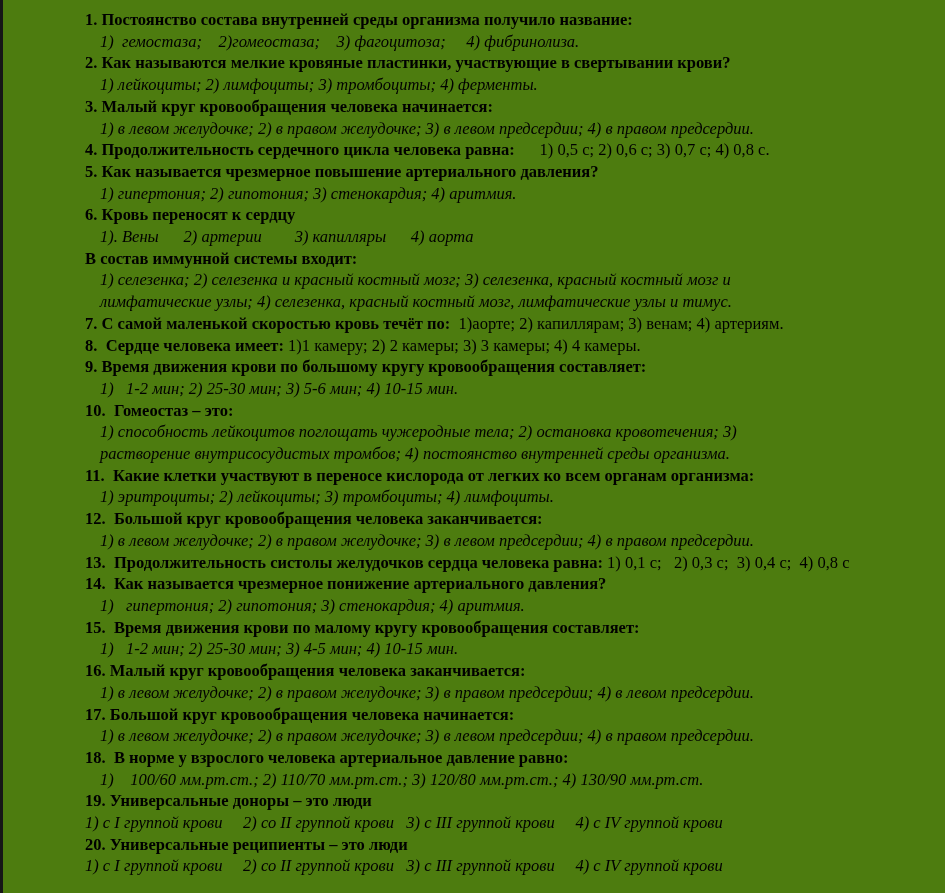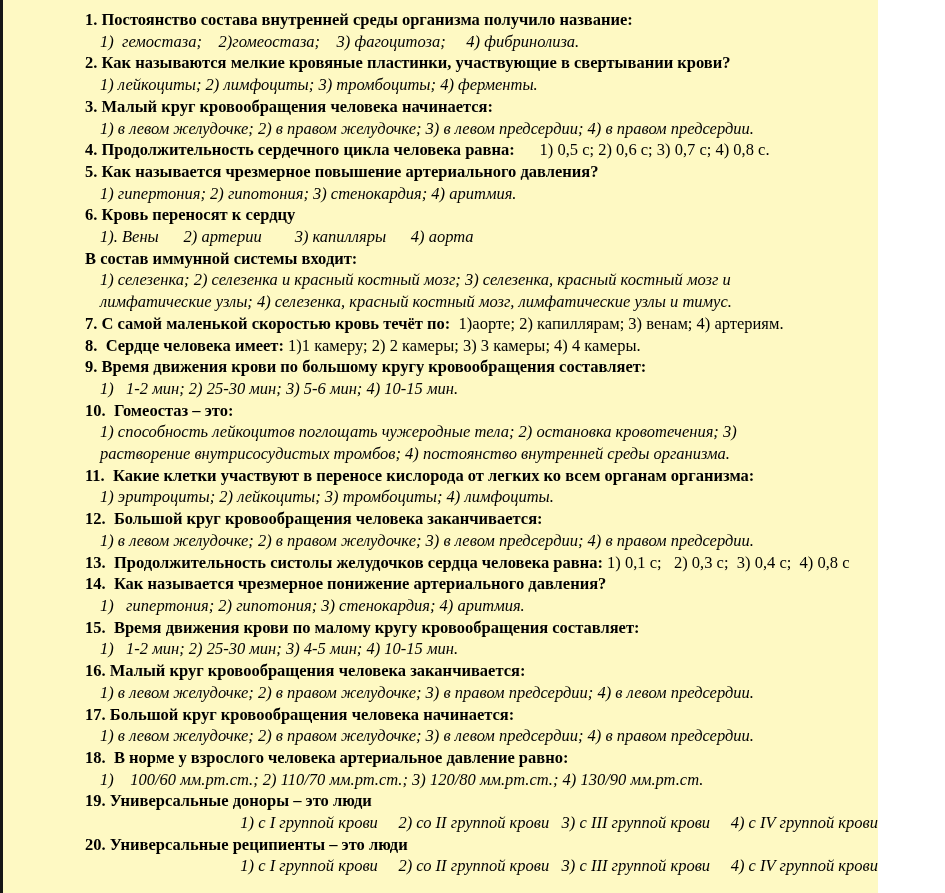--- a/index.html
+++ b/index.html
@@ -8,23 +8,23 @@
   }
   body {
     width: 945px;
     height: 893px;
     overflow: hidden;
     background: #ffffff;
     font-family: "Liberation Serif", "DejaVu Serif", serif;
   }
   .page {
     position: relative;
-    width: 878px;
+    width: 945px;
     height: 893px;
-    background: #fef9c3;
+    background: #4d7c0f;
     overflow: hidden;
   }
   .scan-edge {
     position: absolute;
     left: 0;
     top: 0;
     width: 3px;
     height: 100%;
     background: #161616;
   }
@@ -47,21 +47,20 @@
   .q-inline {
     font-weight: normal;
   }
   .a-line {
     padding-left: 15px;
     white-space: pre;
     font-style: italic;
   }
   .a-line.no-indent {
     padding-left: 0;
-    text-align: right;
   }
 </style>
 </head>
 <body style="background: rgb(255, 255, 255);">
 
 <div class="page">
   <div class="scan-edge" style="background: rgb(22, 22, 22);"></div>
   <div class="content" id="questions-container" style="color: rgb(0, 0, 0);"><div><div class="q-line"><span class="q-bold">1. Постоянство состава внутренней среды организма получило название:</span></div><div class="a-line">1)  гемостаза;    2)гомеостаза;    3) фагоцитоза;     4) фибринолиза.</div></div><div><div class="q-line"><span class="q-bold">2. Как называются мелкие кровяные пластинки, участвующие в свертывании крови?</span></div><div class="a-line">1) лейкоциты; 2) лимфоциты; 3) тромбоциты; 4) ферменты.</div></div><div><div class="q-line"><span class="q-bold">3. Малый круг кровообращения человека начинается:</span></div><div class="a-line">1) в левом желудочке; 2) в правом желудочке; 3) в левом предсердии; 4) в правом предсердии.</div></div><div><div class="q-line"><span class="q-bold">4. Продолжительность сердечного цикла человека равна:</span><span class="q-inline">      1) 0,5 с; 2) 0,6 с; 3) 0,7 с; 4) 0,8 с.</span></div></div><div><div class="q-line"><span class="q-bold">5. Как называется чрезмерное повышение артериального давления?</span></div><div class="a-line">1) гипертония; 2) гипотония; 3) стенокардия; 4) аритмия.</div></div><div><div class="q-line"><span class="q-bold">6. Кровь переносят к сердцу</span></div><div class="a-line">1). Вены      2) артерии        3) капилляры      4) аорта</div></div><div><div class="q-line"><span class="q-bold">В состав иммунной системы входит:</span></div><div class="a-line">1) селезенка; 2) селезенка и красный костный мозг; 3) селезенка, красный костный мозг и</div><div class="a-line">лимфатические узлы; 4) селезенка, красный костный мозг, лимфатические узлы и тимус.</div></div><div><div class="q-line"><span class="q-bold">7. С самой маленькой скоростью кровь течёт по:</span><span class="q-inline">  1)аорте; 2) капиллярам; 3) венам; 4) артериям.</span></div></div><div><div class="q-line"><span class="q-bold">8.  Сердце человека имеет:</span><span class="q-inline"> 1)1 камеру; 2) 2 камеры; 3) 3 камеры; 4) 4 камеры.</span></div></div><div><div class="q-line"><span class="q-bold">9. Время движения крови по большому кругу кровообращения составляет:</span></div><div class="a-line">1)   1-2 мин; 2) 25-30 мин; 3) 5-6 мин; 4) 10-15 мин.</div></div><div><div class="q-line"><span class="q-bold">10.  Гомеостаз – это:</span></div><div class="a-line">1) способность лейкоцитов поглощать чужеродные тела; 2) остановка кровотечения; 3)</div><div class="a-line">растворение внутрисосудистых тромбов; 4) постоянство внутренней среды организма.</div></div><div><div class="q-line"><span class="q-bold">11.  Какие клетки участвуют в переносе кислорода от легких ко всем органам организма:</span></div><div class="a-line">1) эритроциты; 2) лейкоциты; 3) тромбоциты; 4) лимфоциты.</div></div><div><div class="q-line"><span class="q-bold">12.  Большой круг кровообращения человека заканчивается:</span></div><div class="a-line">1) в левом желудочке; 2) в правом желудочке; 3) в левом предсердии; 4) в правом предсердии.</div></div><div><div class="q-line"><span class="q-bold">13.  Продолжительность систолы желудочков сердца человека равна:</span><span class="q-inline"> 1) 0,1 с;   2) 0,3 с;  3) 0,4 с;  4) 0,8 с</span></div></div><div><div class="q-line"><span class="q-bold">14.  Как называется чрезмерное понижение артериального давления?</span></div><div class="a-line">1)   гипертония; 2) гипотония; 3) стенокардия; 4) аритмия.</div></div><div><div class="q-line"><span class="q-bold">15.  Время движения крови по малому кругу кровообращения составляет:</span></div><div class="a-line">1)   1-2 мин; 2) 25-30 мин; 3) 4-5 мин; 4) 10-15 мин.</div></div><div><div class="q-line"><span class="q-bold">16. Малый круг кровообращения человека заканчивается:</span></div><div class="a-line">1) в левом желудочке; 2) в правом желудочке; 3) в правом предсердии; 4) в левом предсердии.</div></div><div><div class="q-line"><span class="q-bold">17. Большой круг кровообращения человека начинается:</span></div><div class="a-line">1) в левом желудочке; 2) в правом желудочке; 3) в левом предсердии; 4) в правом предсердии.</div></div><div><div class="q-line"><span class="q-bold">18.  В норме у взрослого человека артериальное давление равно:</span></div><div class="a-line">1)    100/60 мм.рт.ст.; 2) 110/70 мм.рт.ст.; 3) 120/80 мм.рт.ст.; 4) 130/90 мм.рт.ст.</div></div><div><div class="q-line"><span class="q-bold">19. Универсальные доноры – это люди</span></div><div class="a-line no-indent">1) с I группой крови     2) со II группой крови   3) с III группой крови     4) с IV группой крови</div></div><div><div class="q-line"><span class="q-bold">20. Универсальные реципиенты – это люди</span></div><div class="a-line no-indent">1) с I группой крови     2) со II группой крови   3) с III группой крови     4) с IV группой крови</div></div></div>
 </div>
 

